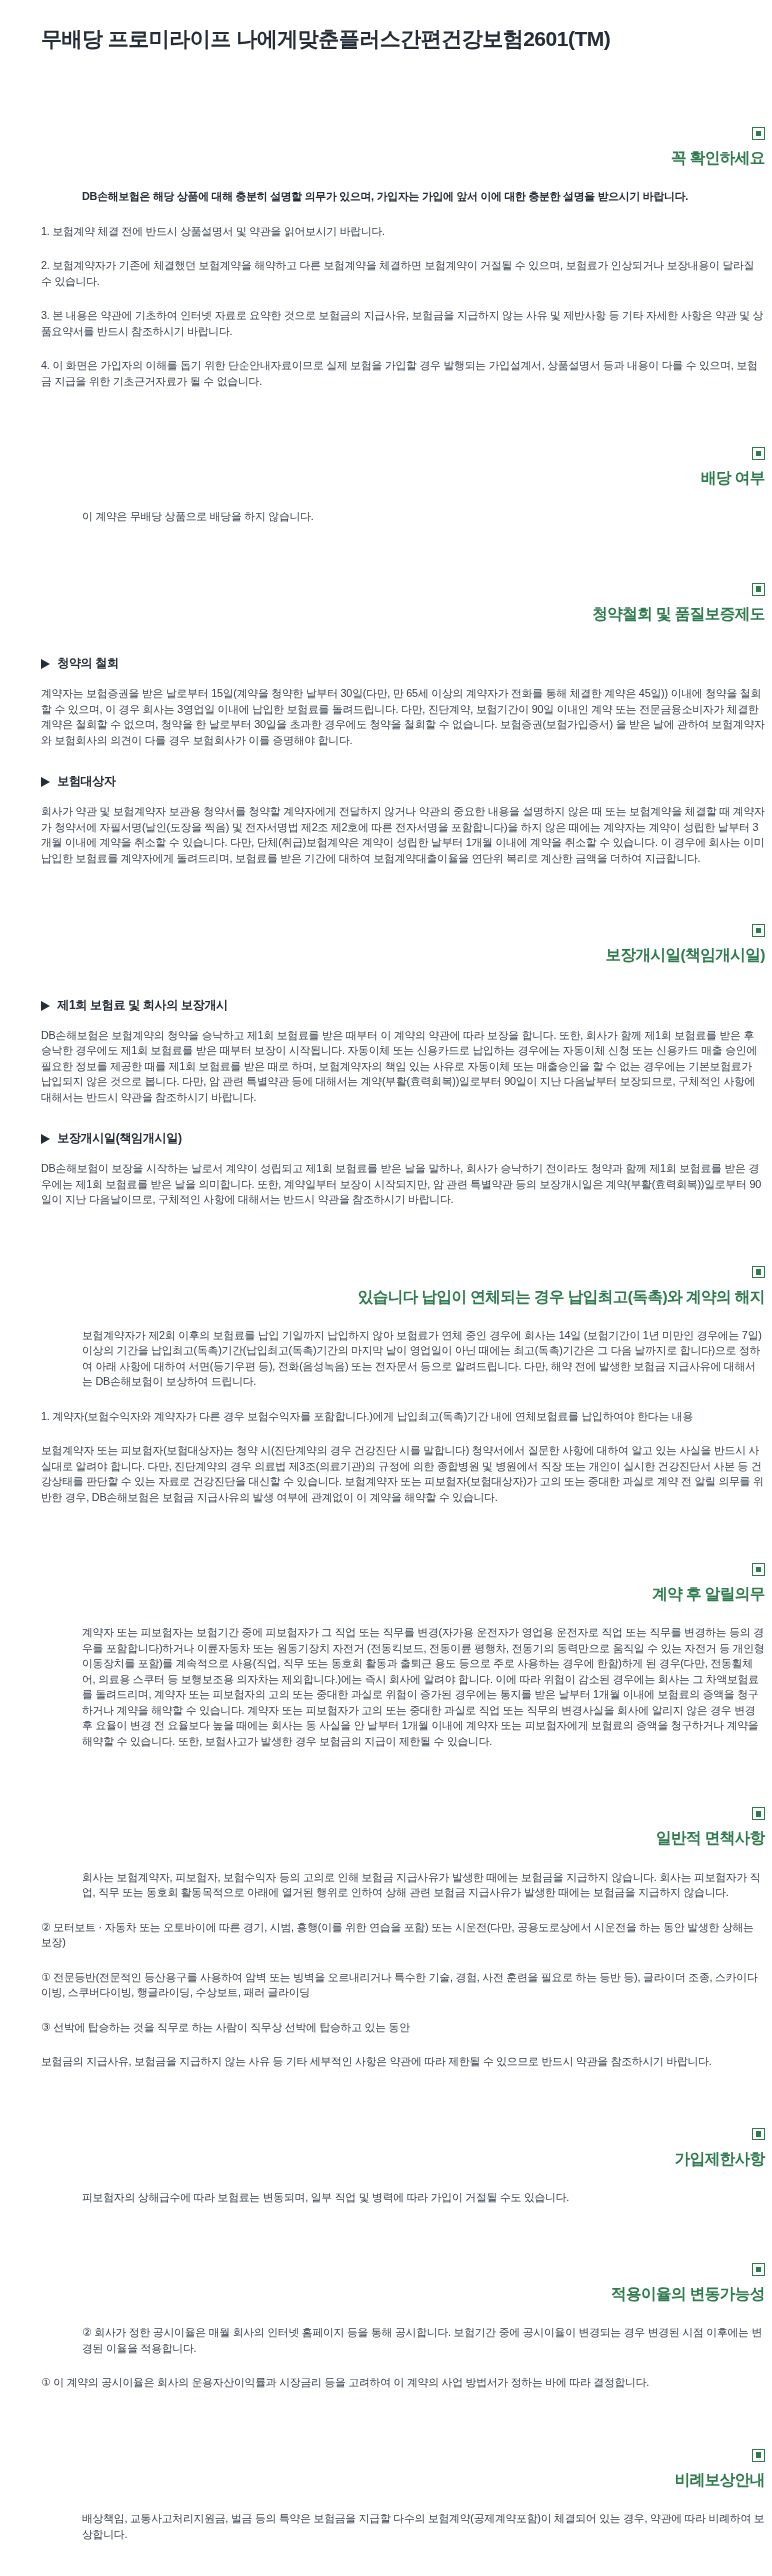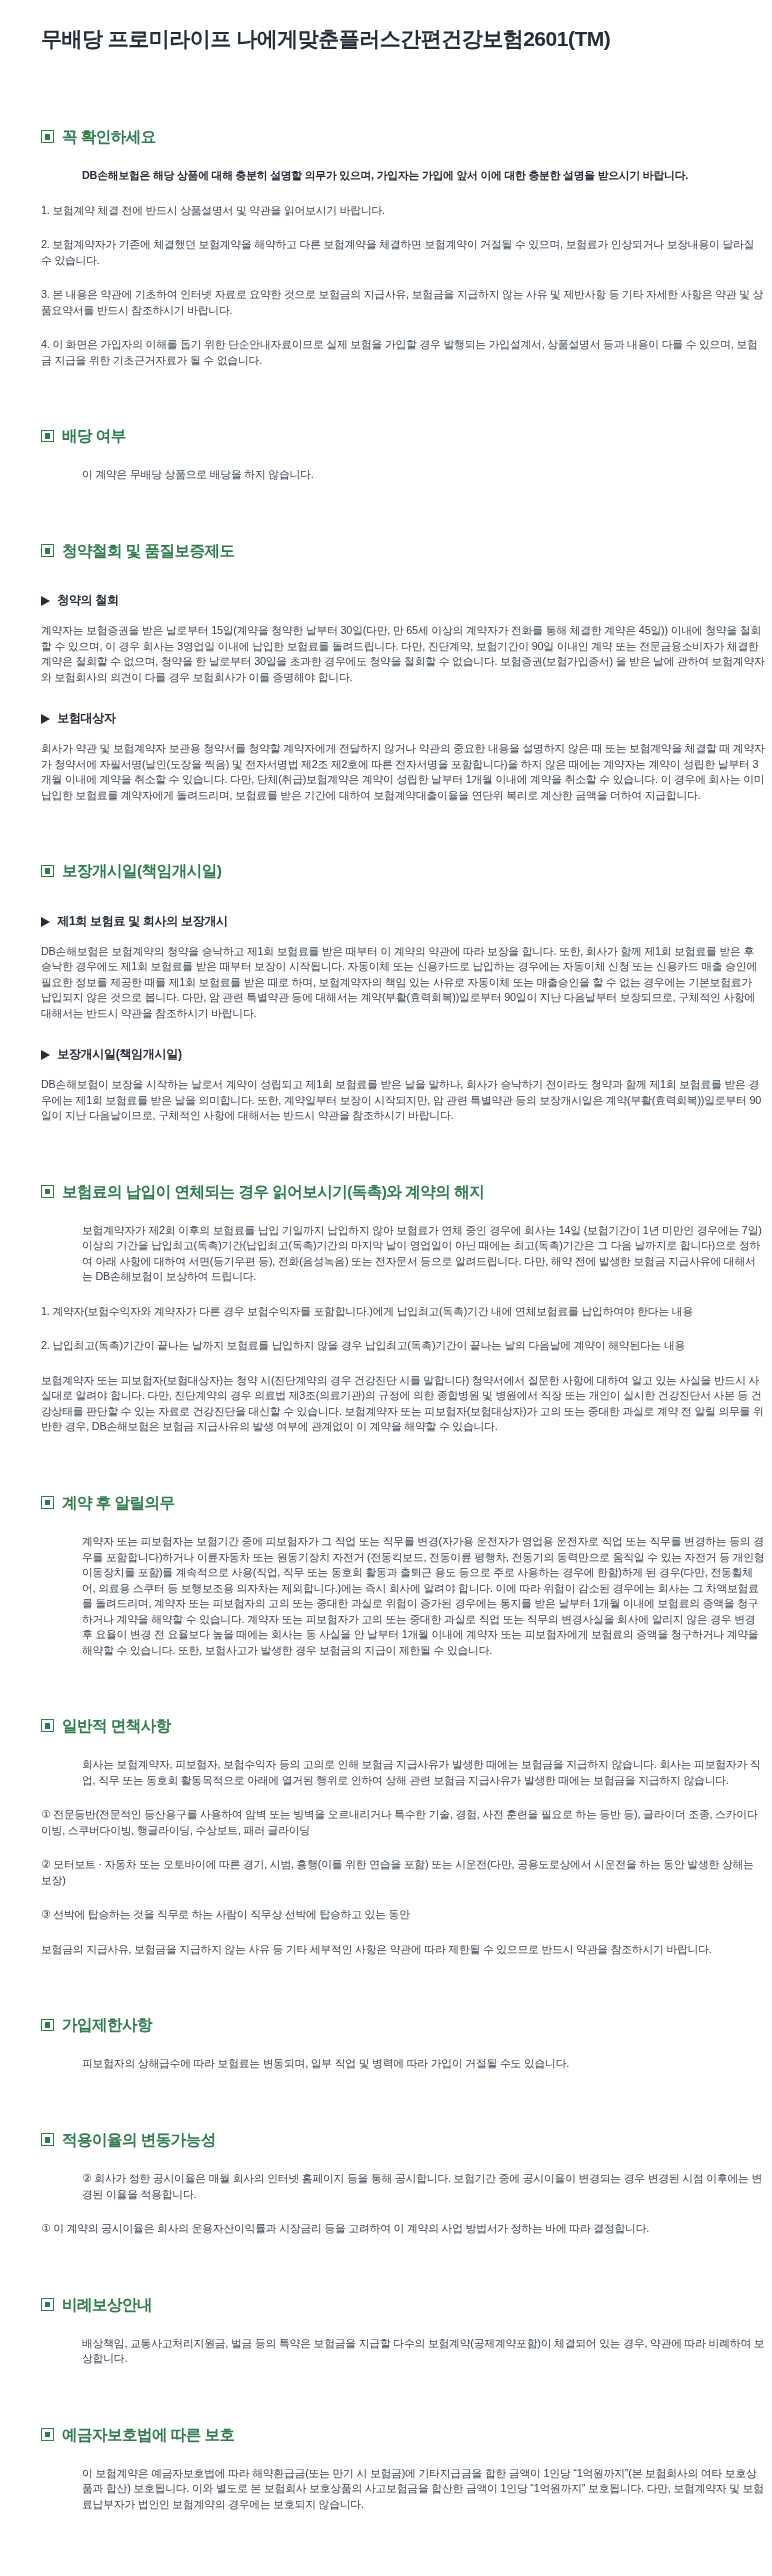--- a/index.html
+++ b/index.html
@@ -22,27 +22,28 @@
     margin:26px 0 0;
     font-size:21px;
     line-height:26px;
     font-weight:bold;
     color:var(--ink-900);
     letter-spacing:-0.5px;
   }
   h2.sec{
     margin:58px 0 0;
     display:flex;
-    align-items:center;
+    align-items:flex-end;
     gap:8.2px;
     font-size:15.5px;
     line-height:19.6px;
     font-weight:bold;
     color:var(--green);
     letter-spacing:-0.5px;
+    flex-direction:column;
   }
   h1.title + h2.sec{margin-top:75px;}
   .sq{
     flex:0 0 auto;
     width:10.8px;height:10.8px;
     border:1.5px solid var(--green);
     display:inline-flex;
     align-items:center;
     justify-content:center;
   }
@@ -138,42 +139,41 @@
     <p class="para">DB손해보험은 보험계약의 청약을 승낙하고 제1회 보험료를 받은 때부터 이 계약의 약관에 따라 보장을 합니다. 또한, 회사가 함께 제1회 보험료를 받은 후 승낙한 경우에도 제1회 보험료를 받은 때부터 보장이 시작됩니다. 자동이체 또는 신용카드로 납입하는 경우에는 자동이체 신청 또는 신용카드 매출 승인에 필요한 정보를 제공한 때를 제1회 보험료를 받은 때로 하며, 보험계약자의 책임 있는 사유로 자동이체 또는 매출승인을 할 수 없는 경우에는 기본보험료가 납입되지 않은 것으로 봅니다. 다만, 암 관련 특별약관 등에 대해서는 계약(부활(효력회복))일로부터 90일이 지난 다음날부터 보장되므로, 구체적인 사항에 대해서는 반드시 약관을 참조하시기 바랍니다.</p>
     <h3 class="sub">
       <span class="tri"></span>
       <span>보장개시일(책임개시일)</span>
     </h3>
     <p class="para">DB손해보험이 보장을 시작하는 날로서 계약이 성립되고 제1회 보험료를 받은 날을 말하나, 회사가 승낙하기 전이라도 청약과 함께 제1회 보험료를 받은 경우에는 제1회 보험료를 받은 날을 의미합니다. 또한, 계약일부터 보장이 시작되지만, 암 관련 특별약관 등의 보장개시일은 계약(부활(효력회복))일로부터 90일이 지난 다음날이므로, 구체적인 사항에 대해서는 반드시 약관을 참조하시기 바랍니다.</p>
     <h2 class="sec">
       <span class="sq">
         <span class="sq-in"></span>
       </span>
-      <span>보험료의 납입이 연체되는 경우 읽어보시기(독촉)와 계약의 해지</span>
+      <span>있습니다 납입이 연체되는 경우 납입최고(독촉)와 계약의 해지</span>
     </h2>
     <p class="para">보험계약자가 제2회 이후의 보험료를 납입 기일까지 납입하지 않아 보험료가 연체 중인 경우에 회사는 14일 (보험기간이 1년 미만인 경우에는 7일) 이상의 기간을 납입최고(독촉)기간(납입최고(독촉)기간의 마지막 날이 영업일이 아닌 때에는 최고(독촉)기간은 그 다음 날까지로 합니다)으로 정하여 아래 사항에 대하여 서면(등기우편 등), 전화(음성녹음) 또는 전자문서 등으로 알려드립니다. 다만, 해약 전에 발생한 보험금 지급사유에 대해서는 DB손해보험이 보상하여 드립니다.</p>
     <p class="para">1. 계약자(보험수익자와 계약자가 다른 경우 보험수익자를 포함합니다.)에게 납입최고(독촉)기간 내에 연체보험료를 납입하여야 한다는 내용</p>
-    <p class="para">2. 납입최고(독촉)기간이 끝나는 날까지 보험료를 납입하지 않을 경우 납입최고(독촉)기간이 끝나는 날의 다음날에 계약이 해약된다는 내용</p>
     <p class="para">보험계약자 또는 피보험자(보험대상자)는 청약 시(진단계약의 경우 건강진단 시를 말합니다) 청약서에서 질문한 사항에 대하여 알고 있는 사실을 반드시 사실대로 알려야 합니다. 다만, 진단계약의 경우 의료법 제3조(의료기관)의 규정에 의한 종합병원 및 병원에서 직장 또는 개인이 실시한 건강진단서 사본 등 건강상태를 판단할 수 있는 자료로 건강진단을 대신할 수 있습니다. 보험계약자 또는 피보험자(보험대상자)가 고의 또는 중대한 과실로 계약 전 알릴 의무를 위반한 경우, DB손해보험은 보험금 지급사유의 발생 여부에 관계없이 이 계약을 해약할 수 있습니다.</p>
     <h2 class="sec">
       <span class="sq">
         <span class="sq-in"></span>
       </span>
       <span>계약 후 알릴의무</span>
     </h2>
     <p class="para">계약자 또는 피보험자는 보험기간 중에 피보험자가 그 직업 또는 직무를 변경(자가용 운전자가 영업용 운전자로 직업 또는 직무를 변경하는 등의 경우를 포함합니다)하거나 이륜자동차 또는 원동기장치 자전거 (전동킥보드, 전동이륜 평행차, 전동기의 동력만으로 움직일 수 있는 자전거 등 개인형 이동장치를 포함)를 계속적으로 사용(직업, 직무 또는 동호회 활동과 출퇴근 용도 등으로 주로 사용하는 경우에 한함)하게 된 경우(다만, 전동휠체어, 의료용 스쿠터 등 보행보조용 의자차는 제외합니다.)에는 즉시 회사에 알려야 합니다. 이에 따라 위험이 감소된 경우에는 회사는 그 차액보험료를 돌려드리며, 계약자 또는 피보험자의 고의 또는 중대한 과실로 위험이 증가된 경우에는 통지를 받은 날부터 1개월 이내에 보험료의 증액을 청구하거나 계약을 해약할 수 있습니다. 계약자 또는 피보험자가 고의 또는 중대한 과실로 직업 또는 직무의 변경사실을 회사에 알리지 않은 경우 변경 후 요율이 변경 전 요율보다 높을 때에는 회사는 동 사실을 안 날부터 1개월 이내에 계약자 또는 피보험자에게 보험료의 증액을 청구하거나 계약을 해약할 수 있습니다. 또한, 보험사고가 발생한 경우 보험금의 지급이 제한될 수 있습니다.</p>
     <h2 class="sec">
       <span class="sq">
         <span class="sq-in"></span>
       </span>
       <span>일반적 면책사항</span>
     </h2>
     <p class="para">회사는 보험계약자, 피보험자, 보험수익자 등의 고의로 인해 보험금 지급사유가 발생한 때에는 보험금을 지급하지 않습니다. 회사는 피보험자가 직업, 직무 또는 동호회 활동목적으로 아래에 열거된 행위로 인하여 상해 관련 보험금 지급사유가 발생한 때에는 보험금을 지급하지 않습니다.</p>
+    <p class="para">② 모터보트 · 자동차 또는 오토바이에 따른 경기, 시범, 흥행(이를 위한 연습을 포함) 또는 시운전(다만, 공용도로상에서 시운전을 하는 동안 발생한 상해는 보장)</p>
     <p class="para">① 전문등반(전문적인 등산용구를 사용하여 암벽 또는 빙벽을 오르내리거나 특수한 기술, 경험, 사전 훈련을 필요로 하는 등반 등), 글라이더 조종, 스카이다이빙, 스쿠버다이빙, 행글라이딩, 수상보트, 패러 글라이딩</p>
-    <p class="para">② 모터보트 · 자동차 또는 오토바이에 따른 경기, 시범, 흥행(이를 위한 연습을 포함) 또는 시운전(다만, 공용도로상에서 시운전을 하는 동안 발생한 상해는 보장)</p>
     <p class="para">③ 선박에 탑승하는 것을 직무로 하는 사람이 직무상 선박에 탑승하고 있는 동안</p>
     <p class="para">보험금의 지급사유, 보험금을 지급하지 않는 사유 등 기타 세부적인 사항은 약관에 따라 제한될 수 있으므로 반드시 약관을 참조하시기 바랍니다.</p>
     <h2 class="sec">
       <span class="sq">
         <span class="sq-in"></span>
       </span>
       <span>가입제한사항</span>
     </h2>
     <p class="para">피보험자의 상해급수에 따라 보험료는 변동되며, 일부 직업 및 병력에 따라 가입이 거절될 수도 있습니다.</p>
     <h2 class="sec">

